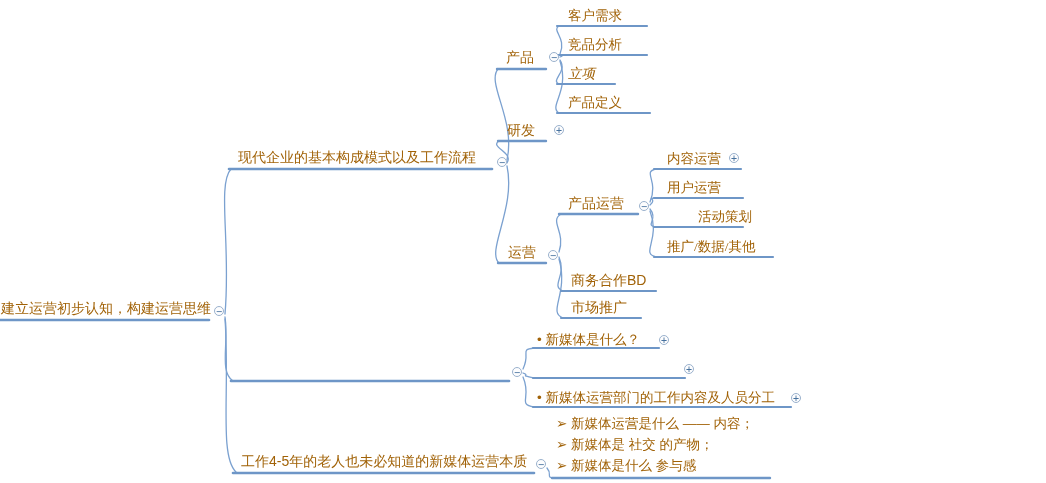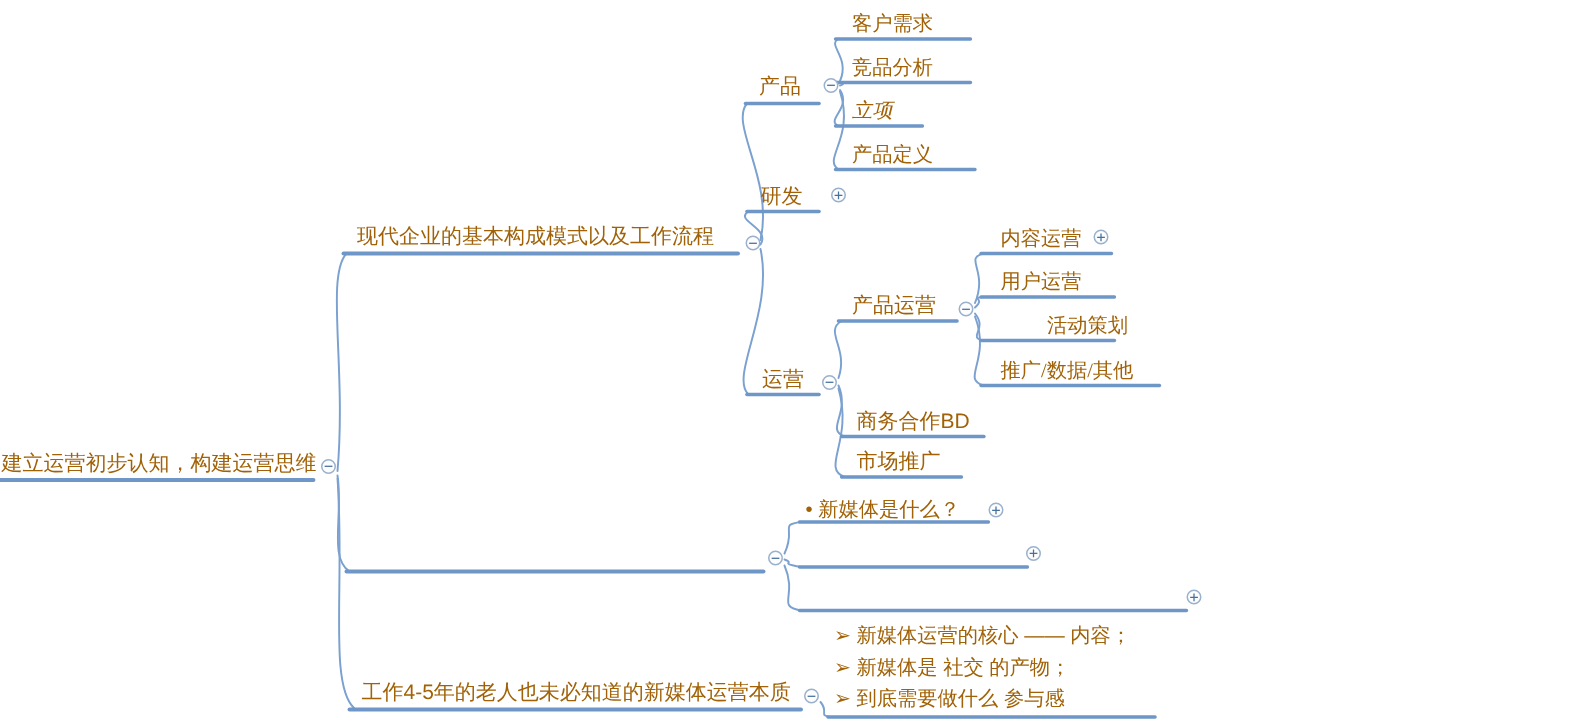--- a/index.html
+++ b/index.html
@@ -116,24 +116,25 @@
   <div class="topic sub" style="left:667px;top:238px;font-family:Liberation Serif, serif;">推广/数据/其他</div>
 
   <div class="topic" style="left:571px;top:272px;">商务合作BD</div>
   <div class="topic" style="left:571px;top:299px;">市场推广</div>
 
   <div class="toggle" style="left:512px;top:367px;">−</div>
 
   <div class="topic sub" style="left:537px;top:331px;">• 新媒体是什么？</div>
   <div class="toggle" style="left:659px;top:335px;">+</div>
   <div class="toggle" style="left:684px;top:364px;">+</div>
+  <div class="topic sub" style="left:537px;top:389px;">• 新媒体运营部门的工作内容及人员分工</div>
   <div class="toggle" style="left:791px;top:393px;">+</div>
 
   <div class="topic" style="left:241px;top:453px;">工作4-5年的老人也未必知道的新媒体运营本质</div>
   <div class="toggle" style="left:536px;top:459px;">−</div>
 
   <div class="topic mlines" style="left:556px;top:413px;">
-    <div>➢ 新媒体运营的核心 —— 内容；</div>
+    <div>➢ 新媒体运营是什么 —— 内容；</div>
     <div>➢ 新媒体是 社交 的产物；</div>
-    <div>➢ 到底需要做什么 参与感</div>
+    <div>➢ 新媒体是什么 参与感</div>
   </div>
 
 </div>
 
 </body></html>

